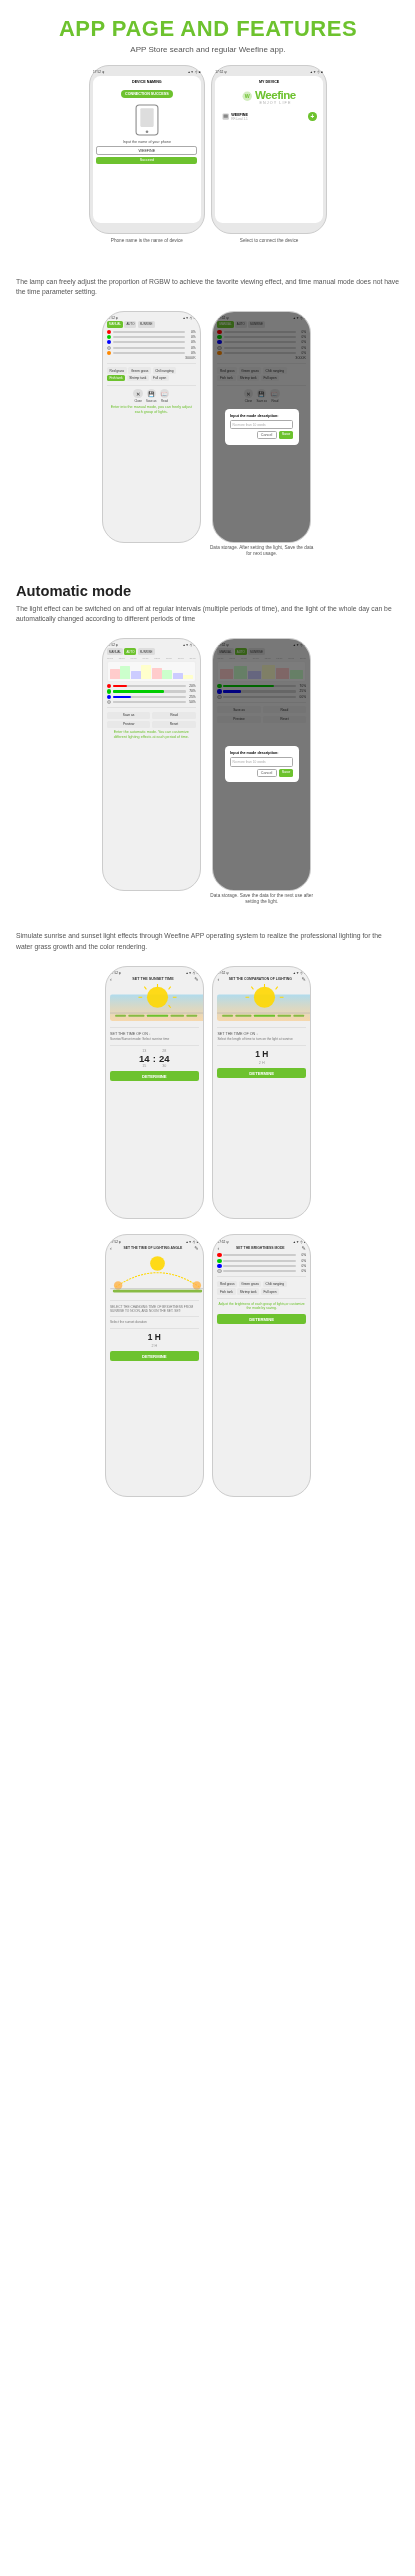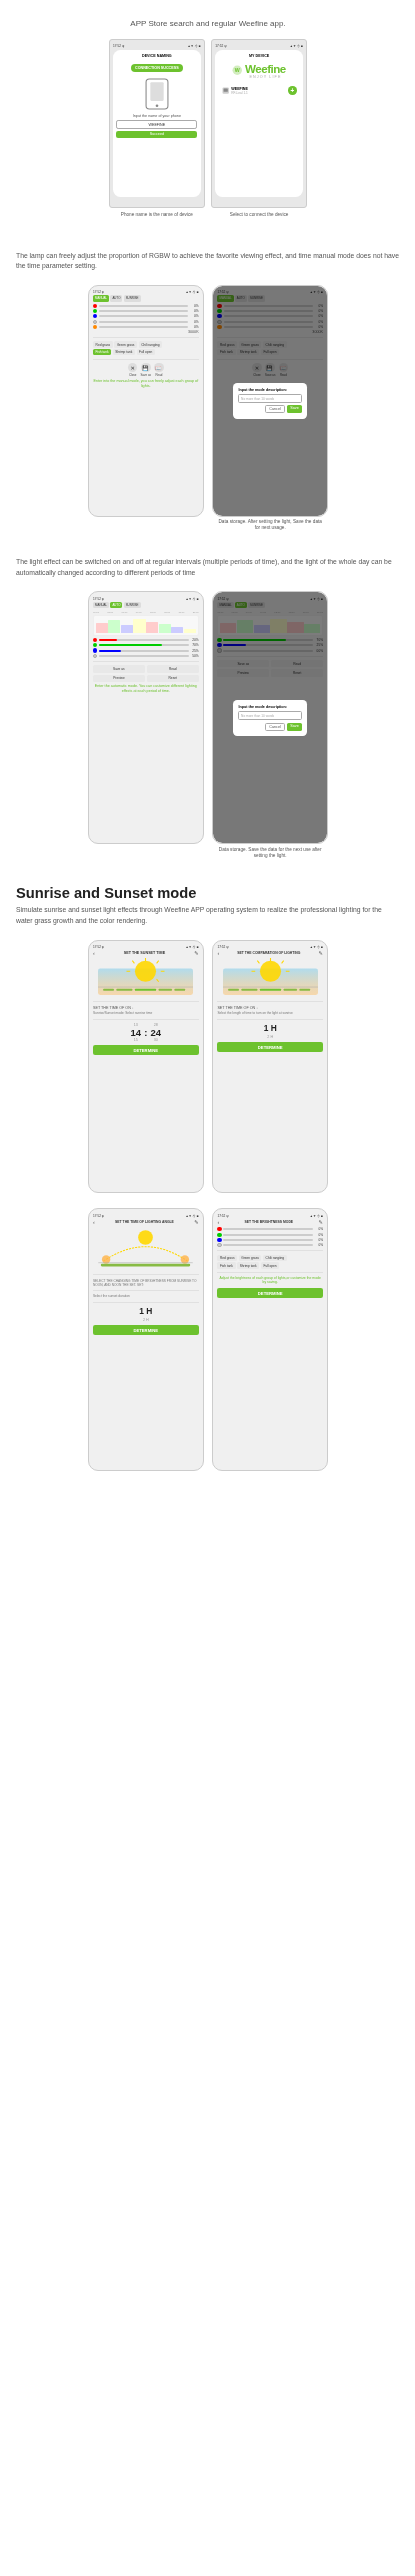--- a/index.html
+++ b/index.html
@@ -92,22 +92,22 @@
       color: #fff;
       font-size: 6.3px;
       display: flex;
       align-items: center;
       justify-content: center;
       font-weight: bold;
     }
 
     .phone-screen-tall {
       background: #f0f0f0;
-      border-radius: 10px;
-      width: 116px;
+      border-radius: 22px;
+      width: 99px;
       min-height: 232px;
       padding: 4.2px;
       overflow: hidden;
       border: 0.8px solid #ccc;
     }
 
     .mode-tabs {
       display: flex;
       gap: 1.1px;
       margin-bottom: 2.1px;
@@ -419,22 +419,22 @@
 
     .phone-column {
       display: flex;
       flex-direction: column;
       align-items: center;
       gap: 4.2px;
     }
 
     .phone-outer {
       background: #e8e8e8;
-      border-radius: 3px;
-      width: 96px;
+      border-radius: 20px;
+      width: 116px;
       min-height: 169px;
       padding: 4.2px 3.2px;
       border: 0.8px solid #ccc;
       position: relative;
     }
 
     .screen-inner {
       background: #fff;
       border-radius: 7.4px;
       padding: 4.2px 3.2px;
@@ -485,20 +485,21 @@
       align-items: center;
       gap: 1.6px;
       margin: 1.1px 0;
     }
 
   </style>
 </head>
 <body>
 
 <div class="header">
+  <h1>APP PAGE AND FEATURES</h1>
   <p>APP Store search and regular Weefine app.</p>
 </div>
 
 <div class="top-phones-section">
 
   <div class="phone-column">
     <div class="phone-outer">
       <div class="status-tiny">
         <span>17:52 ψ</span>
         <span>▲▼ 令 ■</span>
@@ -744,20 +745,21 @@
           </div>
         </div>
       </div>
     </div>
     <div class="phone-wrap-caption">Data storage. After setting the light, Save the data for next usage.</div>
   </div>
 
 </div>
 
 <div class="section">
+  <div class="section-title">Automatic mode</div>
   <div class="section-desc">The light effect can be switched on and off at regular intervals (multiple periods of time), and the light of the whole day can be automatically changed according to different periods of time</div>
 </div>
 
 <div class="screens-pair">
 
   <div class="phone-wrap">
     <div class="phone-screen-tall" style="min-height:253px;">
       <div class="status-tiny">
         <span>17:52 ψ</span>
         <span>▲▼ 令 ■</span>
@@ -915,21 +917,20 @@
           </div>
         </div>
       </div>
     </div>
     <div class="phone-wrap-caption">Data storage. Save the data for the next use after setting the light.</div>
   </div>
 
 </div>
 
 <div class="section">
-  <div class="section-title">Sunrise and Sunset mode</div>
   <div class="section-desc">Simulate sunrise and sunset light effects through Weefine APP operating system to realize the professional lighting for the water grass growth and the color rendering.</div>
 </div>
 
 <div class="screens-pair">
 
   <div class="phone-wrap">
     <div class="phone-screen-tall" style="min-height:253px;">
       <div class="status-tiny">
         <span>17:52 ψ</span>
         <span>▲▼ 令 ■</span>

